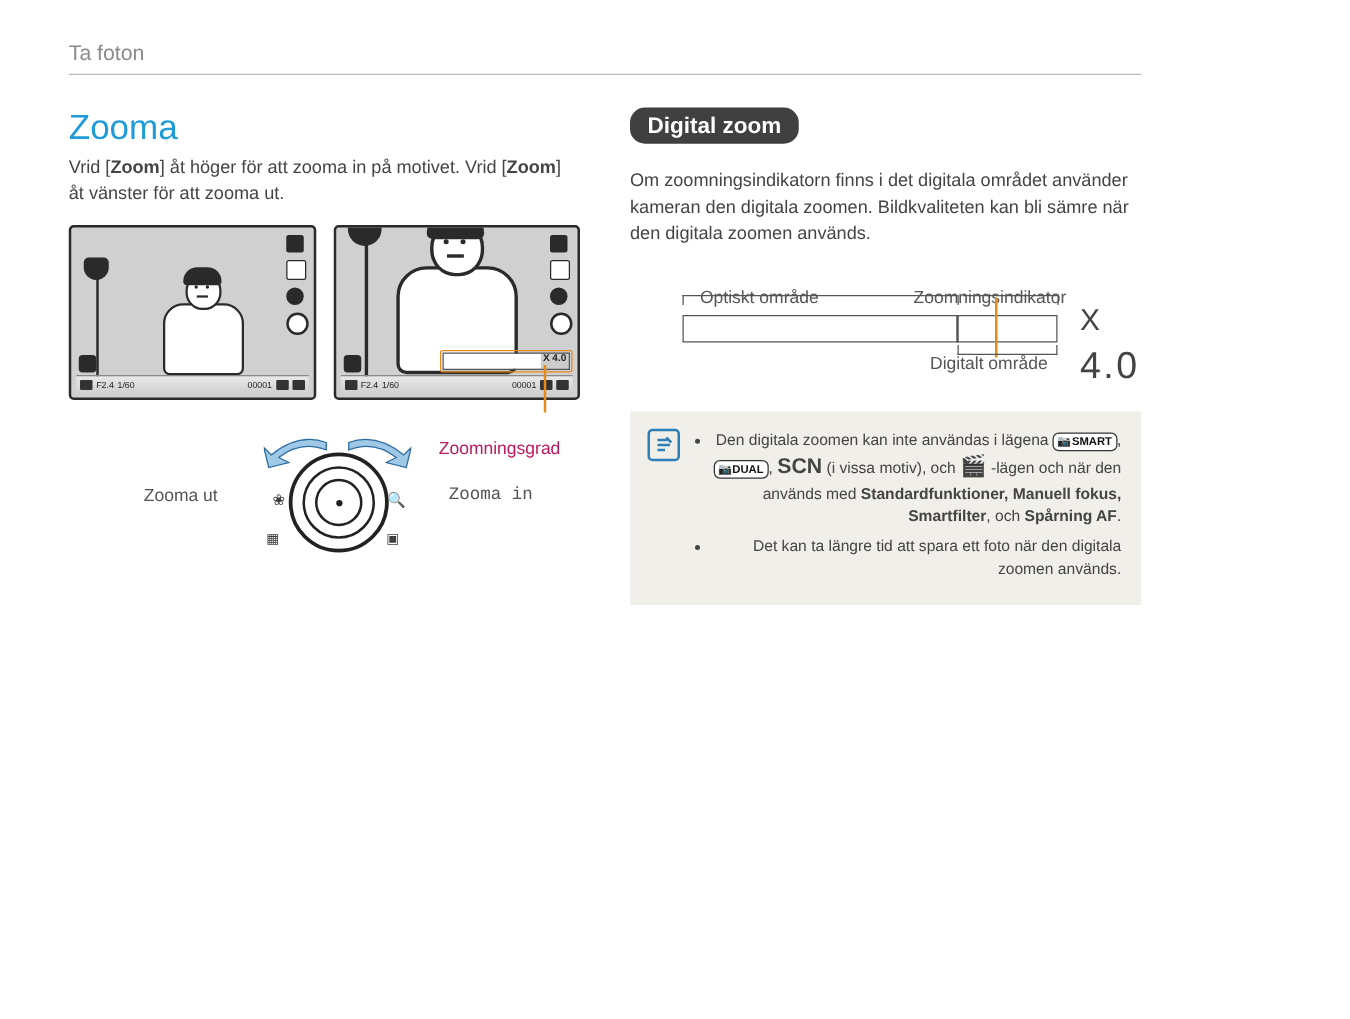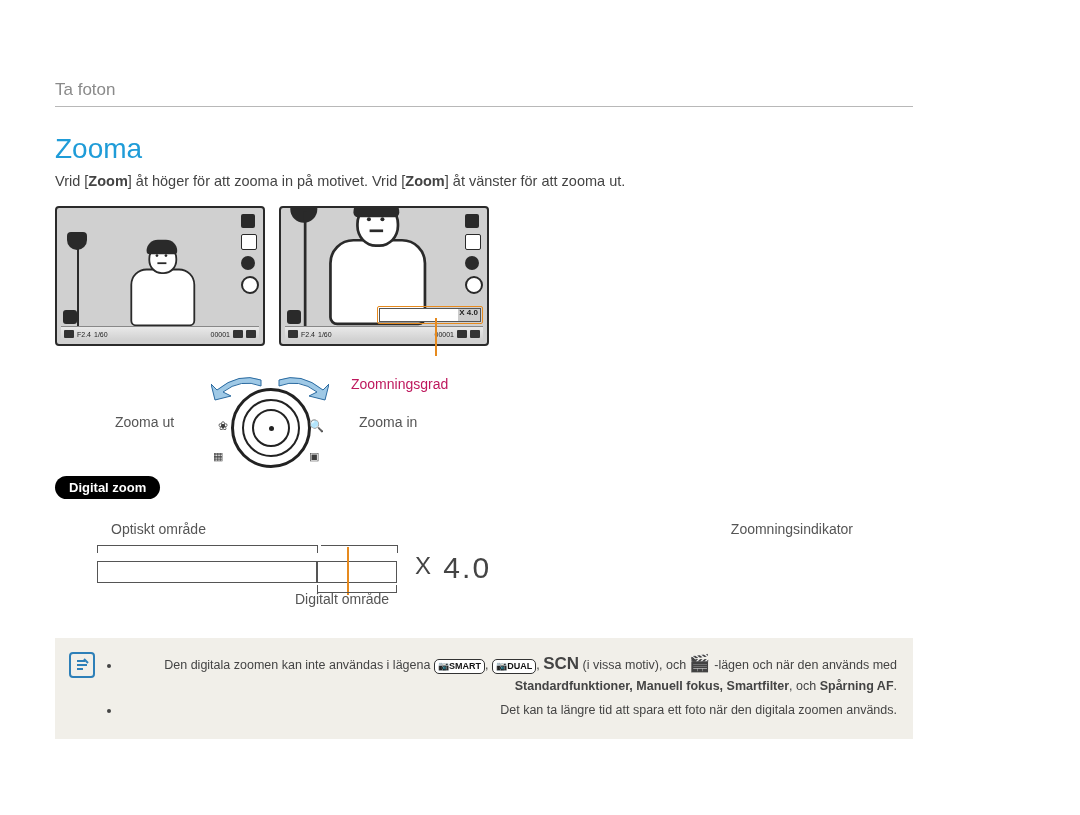--- a/index.html
+++ b/index.html
@@ -7,32 +7,32 @@
     margin: 0;
     font-family: Arial, "Helvetica Neue", Helvetica, sans-serif;
     background: #fff;
     color: #3e3e3e;
   }
   .page {
     width: 968px;
     height: 815px;
     position: relative;
     box-sizing: border-box;
-    padding: 80px 55px 40px 55px;
+    padding: 33px 55px 40px 55px;
   }
   .breadcrumb {
     font-size: 17px;
     color: #8a8a8a;
     border-bottom: 1px solid #b8b8b8;
     padding-bottom: 6px;
     margin-bottom: 26px;
   }
   .columns {
     display: flex;
-    flex-direction: column;
+    gap: 40px;
   }
   .col {
     flex: 1 1 0;
     min-width: 0;
   }
   h1.zooma {
     color: #1f9cd8;
     font-weight: 400;
     font-size: 28px;
     margin: 0 0 6px 0;
@@ -40,42 +40,42 @@
   .body-text {
     font-size: 14.5px;
     line-height: 1.45;
     color: #444;
     margin: 0 0 10px 0;
   }
   .body-text .kw { font-weight: 700; }
 
   .pill-heading {
     display: inline-block;
-    background: #000000;
+    background: #404040;
     color: #fff;
-    font-size: 13px;
+    font-size: 18px;
     font-weight: 700;
     padding: 4px 14px;
     border-radius: 12px;
-    margin-bottom: 8px;
+    margin-bottom: 20px;
   }
 
   
   .zoom-diagram {
     position: relative;
     height: 95px;
     margin: 14px 0 4px 0;
   }
   .zd-labels-top {
     display: flex;
     justify-content: space-between;
     font-size: 14px;
     color: #555;
     position: absolute;
-    top: 0; left: 56px; right: 60px;
+    top: 17px; left: 56px; right: 60px;
   }
   .zd-ticks {
     position: absolute;
     top: 24px;
     left: 42px;
     width: 300px;
     height: 8px;
   }
   .zd-tick { position:absolute; top:0; width:1px; height:8px; background:#555;}
   .zd-hline { position:absolute; top:0; height:1px; background:#555;}
@@ -233,21 +233,21 @@
   .dial .inner1{position:absolute;inset:8px;border:2px solid #222;border-radius:50%;}
   .dial .inner2{position:absolute;inset:18px;border:2px solid #222;border-radius:50%;}
   .dial .dot{position:absolute;left:50%;top:50%;width:5px;height:5px;margin:-2.5px;background:#222;border-radius:50%;}
   .dial-side{position:absolute;top:44px;font-size:12px;width:12px;height:12px;display:flex;align-items:center;justify-content:center;}
   .dial-side.left{left:162px;} .dial-side.right{left:256px;}
   .arrow-band {
     position:absolute; top:0;
   }
   .arrow-band svg{display:block;}
   .label-zoom-out{position:absolute;left:60px;top:38px;font-size:14px;color:#555;}
-  .label-zoom-in{position:absolute;left:304px;top:38px;font-size:14px;color:#555;}
+  .label-zoom-in{position:absolute;left:304px;top:38px;font-size:14px;color:#555;font-family:Liberation Mono, monospace;}
   .label-zoom-grade{position:absolute;left:296px;top:0;font-size:14px;color:#be185d;}
   .orange-line-vert {
     position:absolute; width:1.5px; background:#e68a1e;
   }
 </style>
 </head>
 <body>
 
 <div class="page">
 
@@ -363,20 +363,21 @@
         </div>
         <div class="dial-side left">❀</div>
         <div class="dial-side right">🔍</div>
         <div style="position:absolute;left:158px;top:74px;font-size:11px;">▦</div>
         <div style="position:absolute;left:254px;top:74px;font-size:11px;">▣</div>
       </div>
     </div>
 
     <div class="col">
       <div class="pill-heading">Digital zoom</div>
+      <p class="body-text">Om zoomningsindikatorn finns i det digitala området använder kameran den digitala zoomen. Bildkvaliteten kan bli sämre när den digitala zoomen används.</p>
 
       <div class="zoom-diagram">
         <div class="zd-labels-top">
           <span>Optiskt område</span>
           <span>Zoomningsindikator</span>
         </div>
         <div class="zd-ticks">
           <div class="zd-tick" style="left:0;"></div>
           <div class="zd-hline" style="left:0;width:220px;"></div>
           <div class="zd-tick" style="left:220px;"></div>

